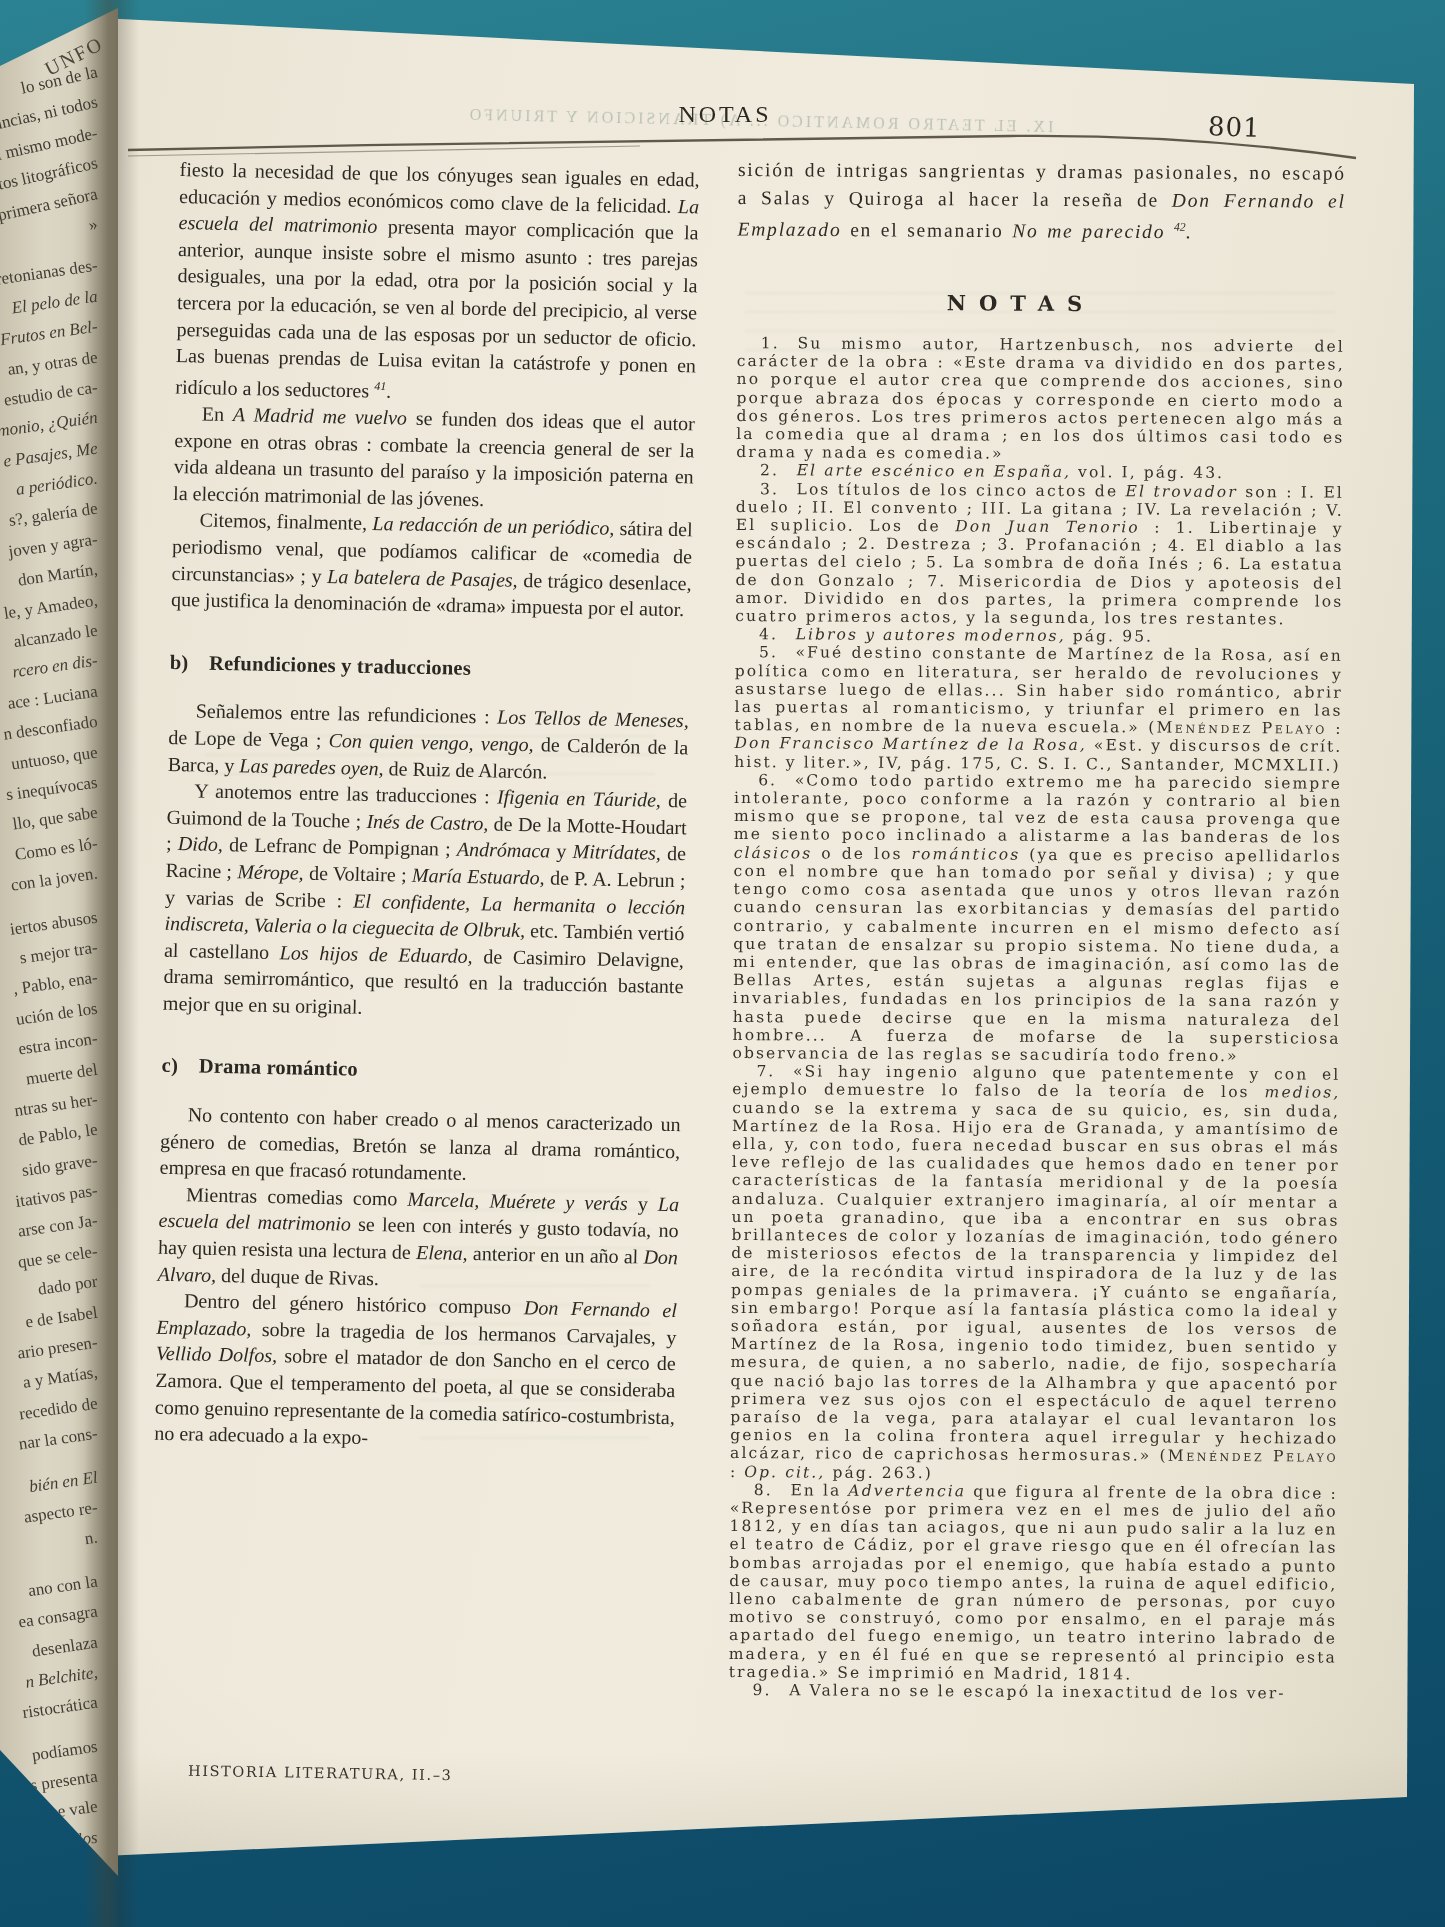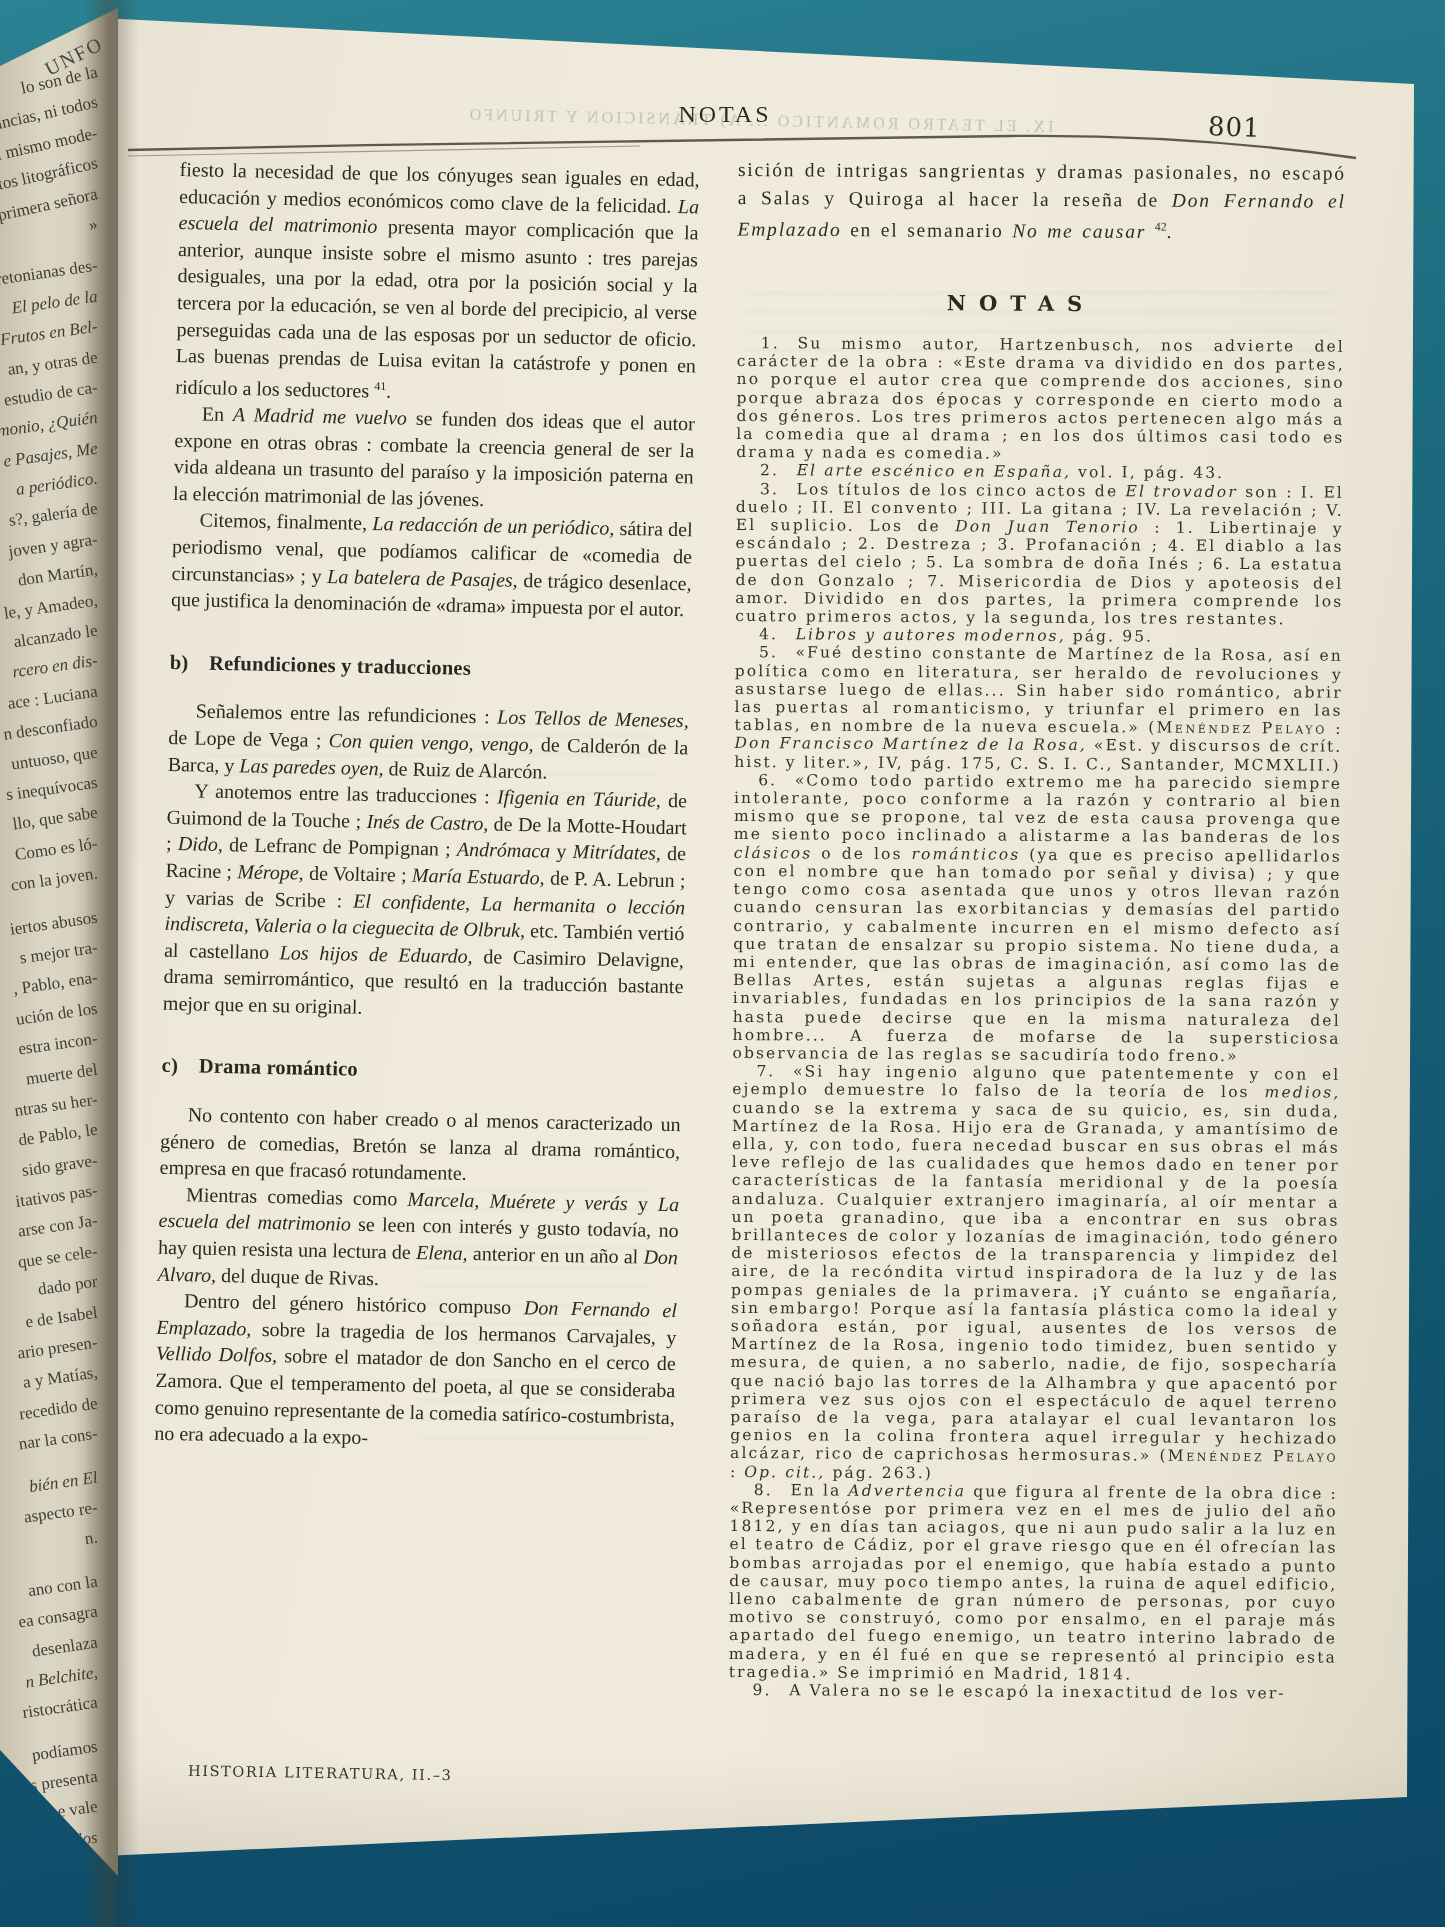--- a/index.html
+++ b/index.html
@@ -71,21 +71,21 @@
   .h{font-weight:bold;font-size:20.5px;margin:36px 0 22px 0;text-indent:0 !important;letter-spacing:.2px;}
   #col-right{left:738px;top:156px;width:608px;transform:rotate(.35deg);transform-origin:0 0;}
   #col-right .p{font:19.5px/27.5px "Liberation Serif",serif;letter-spacing:1.8px;word-spacing:2px;color:#2e2b25;}
   #notes-title{
     text-align:center;font-weight:bold;font-size:21px;letter-spacing:13px;
     margin:46px 40px 20px 0;color:#2c2924;font-family:"DejaVu Serif",serif;
   }
   #notes{font-family:"DejaVu Serif",serif;font-size:15.5px;line-height:18.2px;letter-spacing:2.1px;color:#34312a;text-align:justify;}
   .note{text-indent:24px;}
   .i{font-style:italic;}
-  .sup{vertical-align:super;font-size:.6em;letter-spacing:0;}
+  .sup{vertical-align:super;font-size:.6em;letter-spacing:0;font-style:italic;}
   .sc{font-variant:small-caps;letter-spacing:2.6px;}
   
   #footer-sig{
     position:absolute;left:188px;top:1765px;font-family:"DejaVu Serif",serif;
     font-size:14.5px;letter-spacing:1.6px;color:#35322b;transform:rotate(1deg);
   }
 </style>
 </head>
 <body>
 
@@ -182,21 +182,21 @@
     <div class="p"><span>Señalemos entre las refundiciones : </span><span class="i">Los Tellos de Meneses,</span><span> de Lope de Vega ; </span><span class="i">Con quien vengo, vengo,</span><span> de Calderón de la Barca, y </span><span class="i">Las paredes oyen,</span><span> de Ruiz de Alarcón.</span></div>
     <div class="p"><span>Y anotemos entre las traducciones : </span><span class="i">Ifigenia en Táuride,</span><span> de Guimond de la Touche ; </span><span class="i">Inés de Castro,</span><span> de De la Motte-Houdart ; </span><span class="i">Dido,</span><span> de Lefranc de Pompignan ; </span><span class="i">Andrómaca</span><span> y </span><span class="i">Mitrídates,</span><span> de Racine ; </span><span class="i">Mérope,</span><span> de Voltaire ; </span><span class="i">María Estuardo,</span><span> de P. A. Lebrun ; y varias de Scribe : </span><span class="i">El confidente, La hermanita o lección indiscreta, Valeria o la cieguecita de Olbruk,</span><span> etc. También vertió al castellano </span><span class="i">Los hijos de Eduardo,</span><span> de Casimiro Delavigne, drama semirromántico, que resultó en la traducción bastante mejor que en su original.</span></div>
     <div class="h"><span>c) Drama romántico</span></div>
     <div class="p"><span>No contento con haber creado o al menos caracterizado un género de comedias, Bretón se lanza al drama romántico, empresa en que fracasó rotundamente.</span></div>
     <div class="p"><span>Mientras comedias como </span><span class="i">Marcela, Muérete y verás</span><span> y </span><span class="i">La escuela del matrimonio</span><span> se leen con interés y gusto todavía, no hay quien resista una lectura de </span><span class="i">Elena,</span><span> anterior en un año al </span><span class="i">Don Alvaro,</span><span> del duque de Rivas.</span></div>
     <div class="p"><span>Dentro del género histórico compuso </span><span class="i">Don Fernando el Emplazado,</span><span> sobre la tragedia de los hermanos Carvajales, y </span><span class="i">Vellido Dolfos,</span><span> sobre el matador de don Sancho en el cerco de Zamora. Que el temperamento del poeta, al que se consideraba como genuino representante de la comedia satírico-costumbrista, no era adecuado a la expo-</span></div>
   </div>
 
 <div id="col-right" class="col">
   <div>
-      <div class="p cont"><span>sición de intrigas sangrientas y dramas pasionales, no escapó a Salas y Quiroga al hacer la reseña de </span><span class="i">Don Fernando el Emplazado</span><span> en el semanario </span><span class="i">No me causar</span><span> </span><span class="sup">42</span><span>.</span></div>
+      <div class="p cont"><span>sición de intrigas sangrientas y dramas pasionales, no escapó a Salas y Quiroga al hacer la reseña de </span><span class="i">Don Fernando el Emplazado</span><span> en el semanario </span><span class="i">No me parecido</span><span> </span><span class="sup">42</span><span>.</span></div>
     </div>
   <div id="notes-title">NOTAS</div>
   <div id="notes">
       <div class="note"><span>1. Su mismo autor, Hartzenbusch, nos advierte del carácter de la obra : «Este drama va dividido en dos partes, no porque el autor crea que comprende dos acciones, sino porque abraza dos épocas y corresponde en cierto modo a dos géneros. Los tres primeros actos pertenecen algo más a la comedia que al drama ; en los dos últimos casi todo es drama y nada es comedia.»</span></div>
       <div class="note"><span>2. </span><span class="i">El arte escénico en España,</span><span> vol. I, pág. 43.</span></div>
       <div class="note"><span>3. Los títulos de los cinco actos de </span><span class="i">El trovador</span><span> son : I. El duelo ; II. El convento ; III. La gitana ; IV. La revelación ; V. El suplicio. Los de </span><span class="i">Don Juan Tenorio</span><span> : 1. Libertinaje y escándalo ; 2. Destreza ; 3. Profanación ; 4. El diablo a las puertas del cielo ; 5. La sombra de doña Inés ; 6. La estatua de don Gonzalo ; 7. Misericordia de Dios y apoteosis del amor. Dividido en dos partes, la primera comprende los cuatro primeros actos, y la segunda, los tres restantes.</span></div>
       <div class="note"><span>4. </span><span class="i">Libros y autores modernos,</span><span> pág. 95.</span></div>
       <div class="note"><span>5. «Fué destino constante de Martínez de la Rosa, así en política como en literatura, ser heraldo de revoluciones y asustarse luego de ellas... Sin haber sido romántico, abrir las puertas al romanticismo, y triunfar el primero en las tablas, en nombre de la nueva escuela.» (</span><span class="sc">Menéndez Pelayo</span><span> : </span><span class="i">Don Francisco Martínez de la Rosa,</span><span> «Est. y discursos de crít. hist. y liter.», IV, pág. 175, C. S. I. C., Santander, MCMXLII.)</span></div>
       <div class="note"><span>6. «Como todo partido extremo me ha parecido siempre intolerante, poco conforme a la razón y contrario al bien mismo que se propone, tal vez de esta causa provenga que me siento poco inclinado a alistarme a las banderas de los </span><span class="i">clásicos</span><span> o de los </span><span class="i">románticos</span><span> (ya que es preciso apellidarlos con el nombre que han tomado por señal y divisa) ; y que tengo como cosa asentada que unos y otros llevan razón cuando censuran las exorbitancias y demasías del partido contrario, y cabalmente incurren en el mismo defecto así que tratan de ensalzar su propio sistema. No tiene duda, a mi entender, que las obras de imaginación, así como las de Bellas Artes, están sujetas a algunas reglas fijas e invariables, fundadas en los principios de la sana razón y hasta puede decirse que en la misma naturaleza del hombre... A fuerza de mofarse de la supersticiosa observancia de las reglas se sacudiría todo freno.»</span></div>
       <div class="note"><span>7. «Si hay ingenio alguno que patentemente y con el ejemplo demuestre lo falso de la teoría de los </span><span class="i">medios,</span><span> cuando se la extrema y saca de su quicio, es, sin duda, Martínez de la Rosa. Hijo era de Granada, y amantísimo de ella, y, con todo, fuera necedad buscar en sus obras el más leve reflejo de las cualidades que hemos dado en tener por características de la fantasía meridional y de la poesía andaluza. Cualquier extranjero imaginaría, al oír mentar a un poeta granadino, que iba a encontrar en sus obras brillanteces de color y lozanías de imaginación, todo género de misteriosos efectos de la transparencia y limpidez del aire, de la recóndita virtud inspiradora de la luz y de las pompas geniales de la primavera. ¡Y cuánto se engañaría, sin embargo! Porque así la fantasía plástica como la ideal y soñadora están, por igual, ausentes de los versos de Martínez de la Rosa, ingenio todo timidez, buen sentido y mesura, de quien, a no saberlo, nadie, de fijo, sospecharía que nació bajo las torres de la Alhambra y que apacentó por primera vez sus ojos con el espectáculo de aquel terreno paraíso de la vega, para atalayar el cual levantaron los genios en la colina frontera aquel irregular y hechizado alcázar, rico de caprichosas hermosuras.» (</span><span class="sc">Menéndez Pelayo</span><span> : </span><span class="i">Op. cit.,</span><span> pág. 263.)</span></div>

